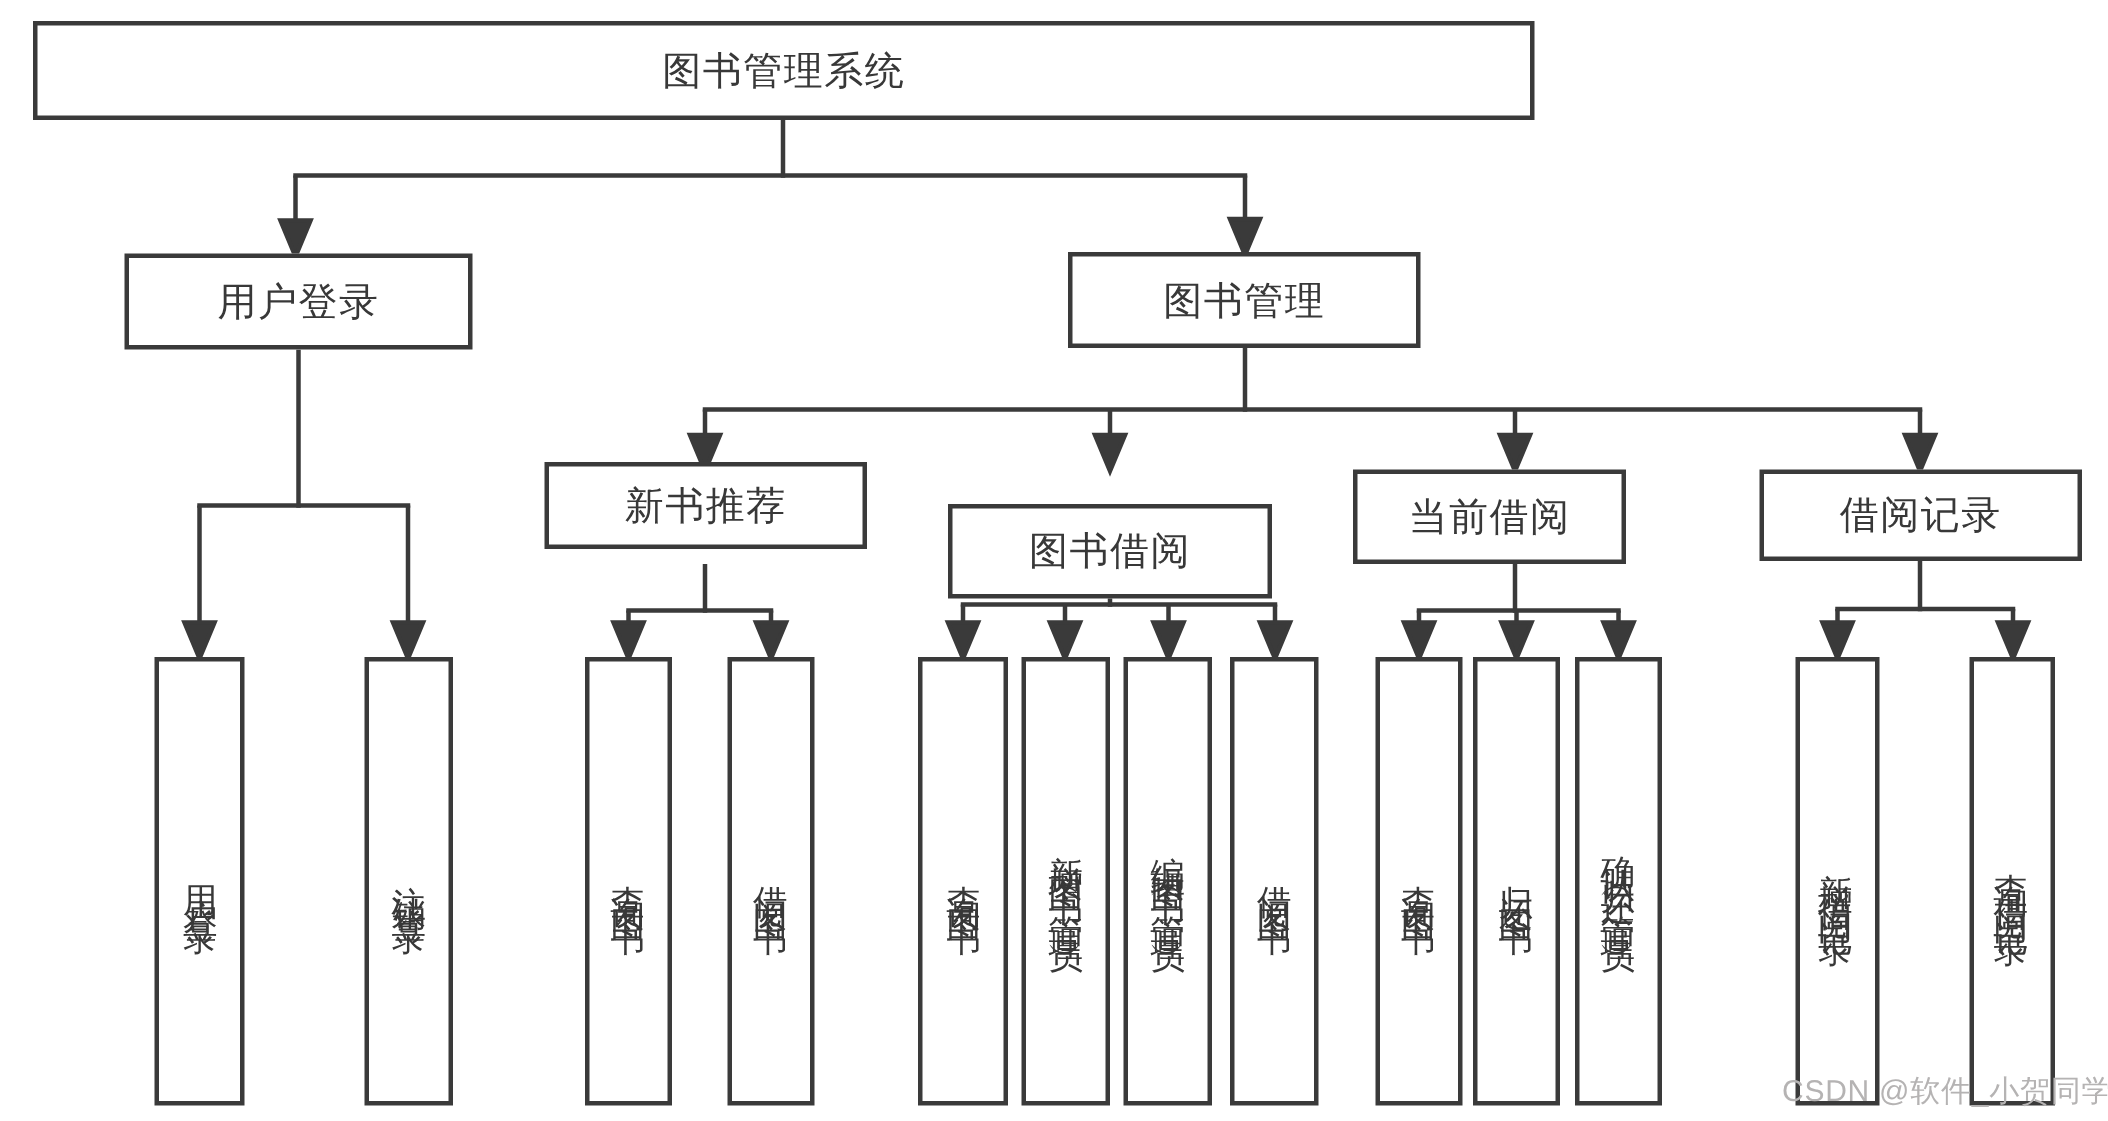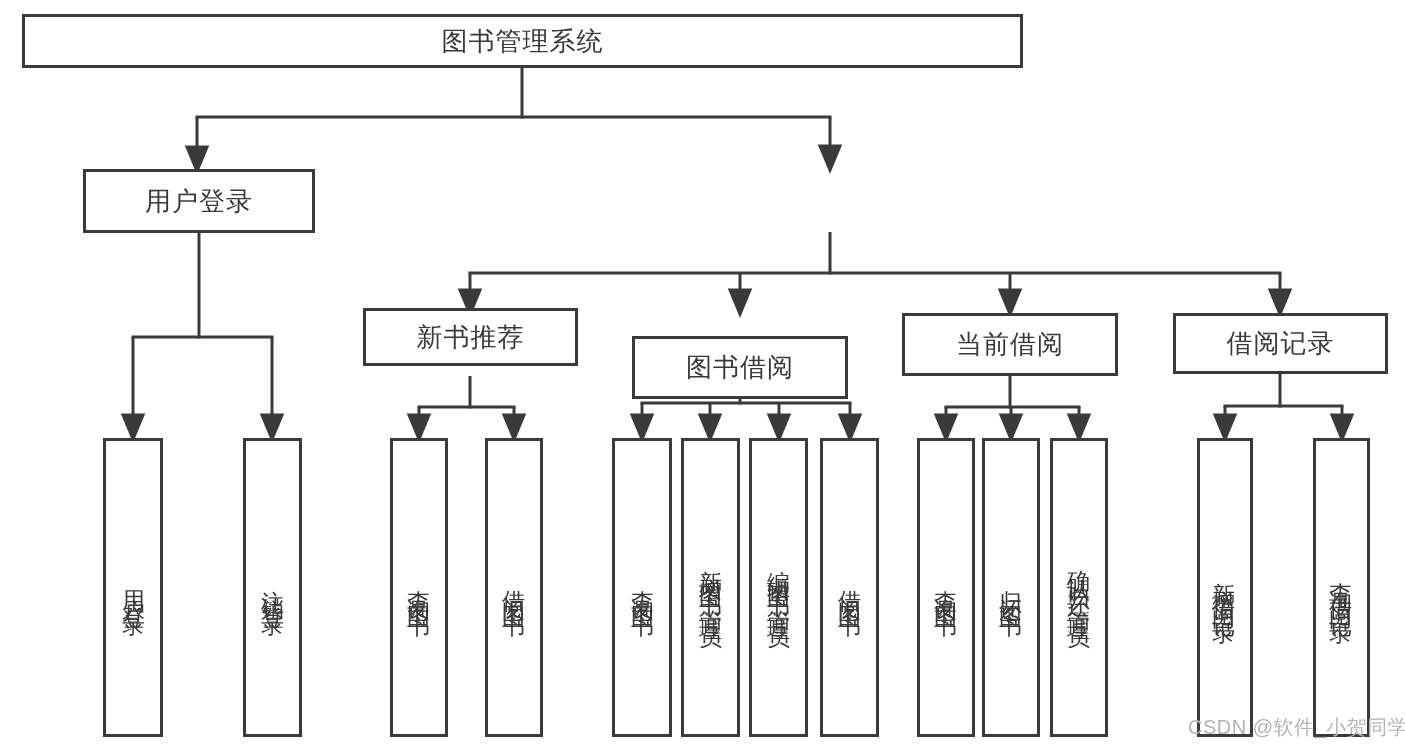--- a/index.html
+++ b/index.html
@@ -88,27 +88,28 @@
 
       <line x1="1280" y1="373" x2="1280" y2="407.5"></line>
       <line x1="1223.5" y1="406" x2="1343.5" y2="406"></line>
       <line x1="1225" y1="406" x2="1225" y2="417"></line>
       <polygon points="1215,415 1235,415 1225,439"></polygon>
       <line x1="1342" y1="406" x2="1342" y2="417"></line>
       <polygon points="1332,415 1352,415 1342,439"></polygon>
     </g>
   </svg>
 
-  <div class="box hbox" style="left:22px;top:14px;width:1001px;height:54px;">图书管理系统</div>
+  <div class="box hbox" style="left:22px;top:14px;width:1001px;height:66px;">图书管理系统</div>
 
   <div class="box hbox" style="left:83px;top:169px;width:232px;height:64px;">用户登录</div>
+  <div class="box hbox" style="left:712px;top:168px;width:235px;height:64px;">图书管理</div>
 
   <div class="box hbox" style="left:363px;top:308px;width:215px;height:58px;">新书推荐</div>
   <div class="box hbox" style="left:632px;top:313px;width:216px;height:63px;margin-top:23px;">图书借阅</div>
-  <div class="box hbox" style="left:902px;top:313px;width:216px;height:63px;">当前借阅</div>
+  <div class="box hbox" style="left:902px;top:313px;width:182px;height:63px;">当前借阅</div>
   <div class="box hbox" style="left:1173px;top:313px;width:215px;height:61px;">借阅记录</div>
 
   <div class="box vbox" style="left:103px;width:60px;">用户登录</div>
   <div class="box vbox" style="left:243px;width:59px;">注销登录</div>
 
   <div class="box vbox" style="left:390px;width:58px;">查询图书</div>
   <div class="box vbox" style="left:485px;width:58px;">借阅图书</div>
 
   <div class="box vbox" style="left:612px;width:60px;">查询图书</div>
   <div class="box vbox" style="left:681px;width:59px;">新增图书（管理员）</div>

